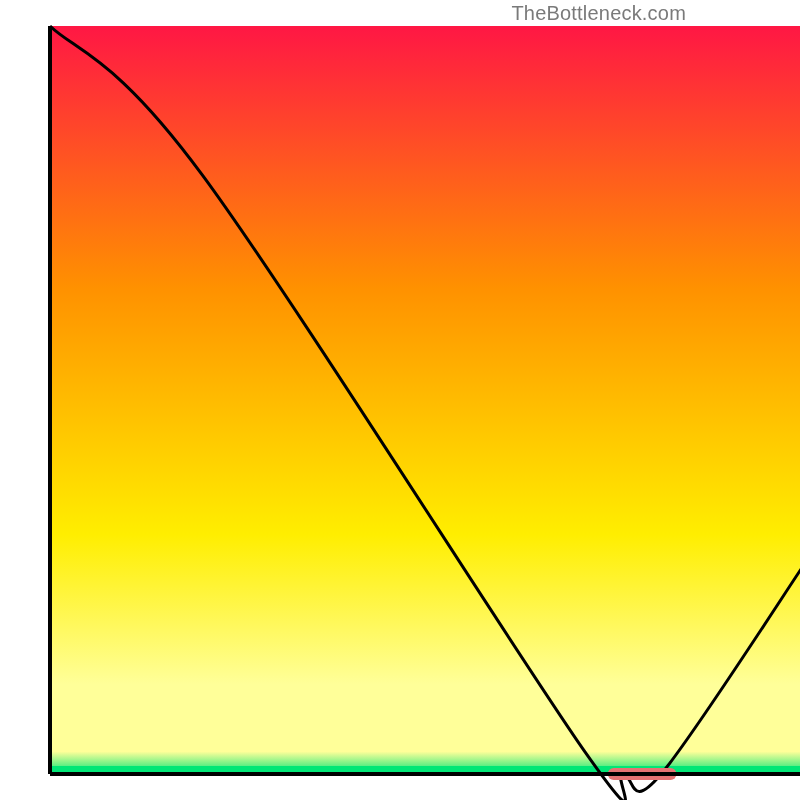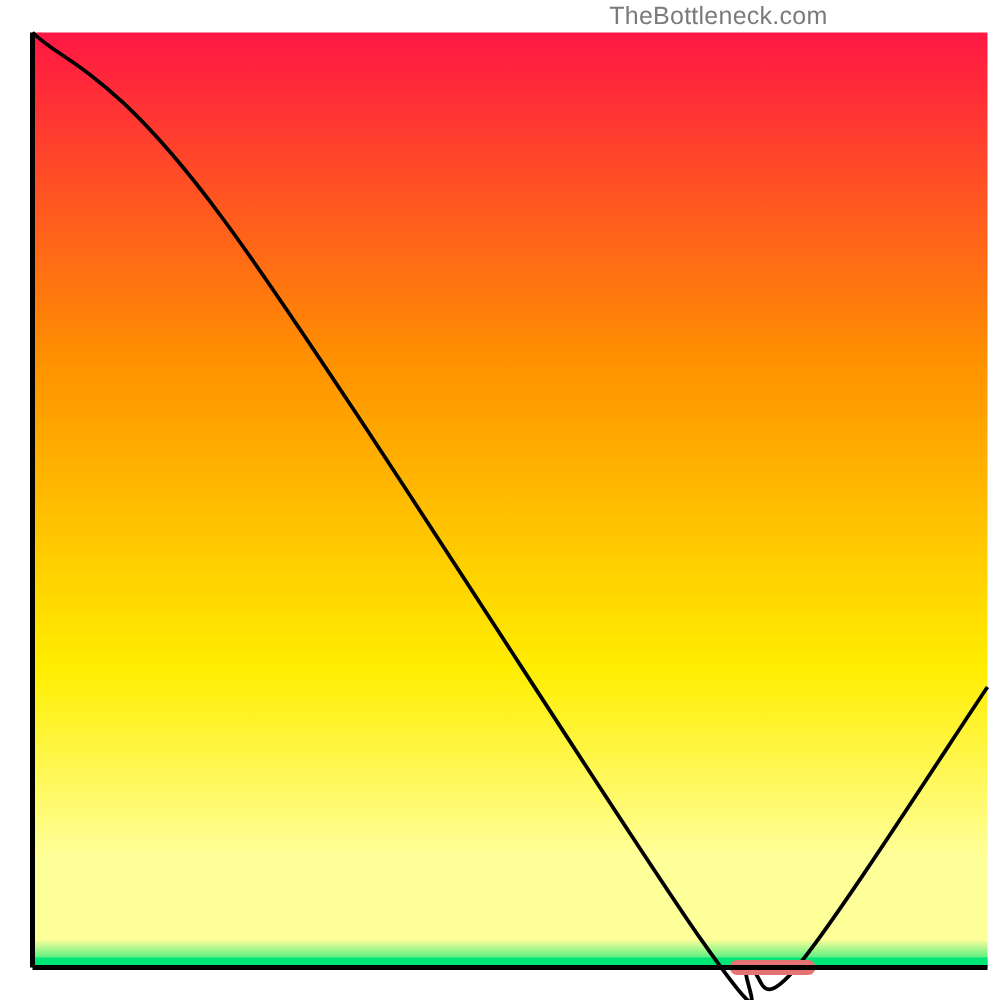--- a/index.html
+++ b/index.html
@@ -7,20 +7,21 @@
     padding: 0;
     width: 800px;
     height: 800px;
     background: #ffffff;
     font-family: Arial, Helvetica, sans-serif;
   }
   .wrap {
     position: relative;
     width: 668px;
     height: 800px;
+    margin-left: 24px;
   }
   .watermark {
     position: absolute;
     top: 2px;
     right: 6px;
     color: #7a7a7a;
     font-size: 20px;
     font-weight: 500;
     letter-spacing: 0.2px;
     z-index: 3;

